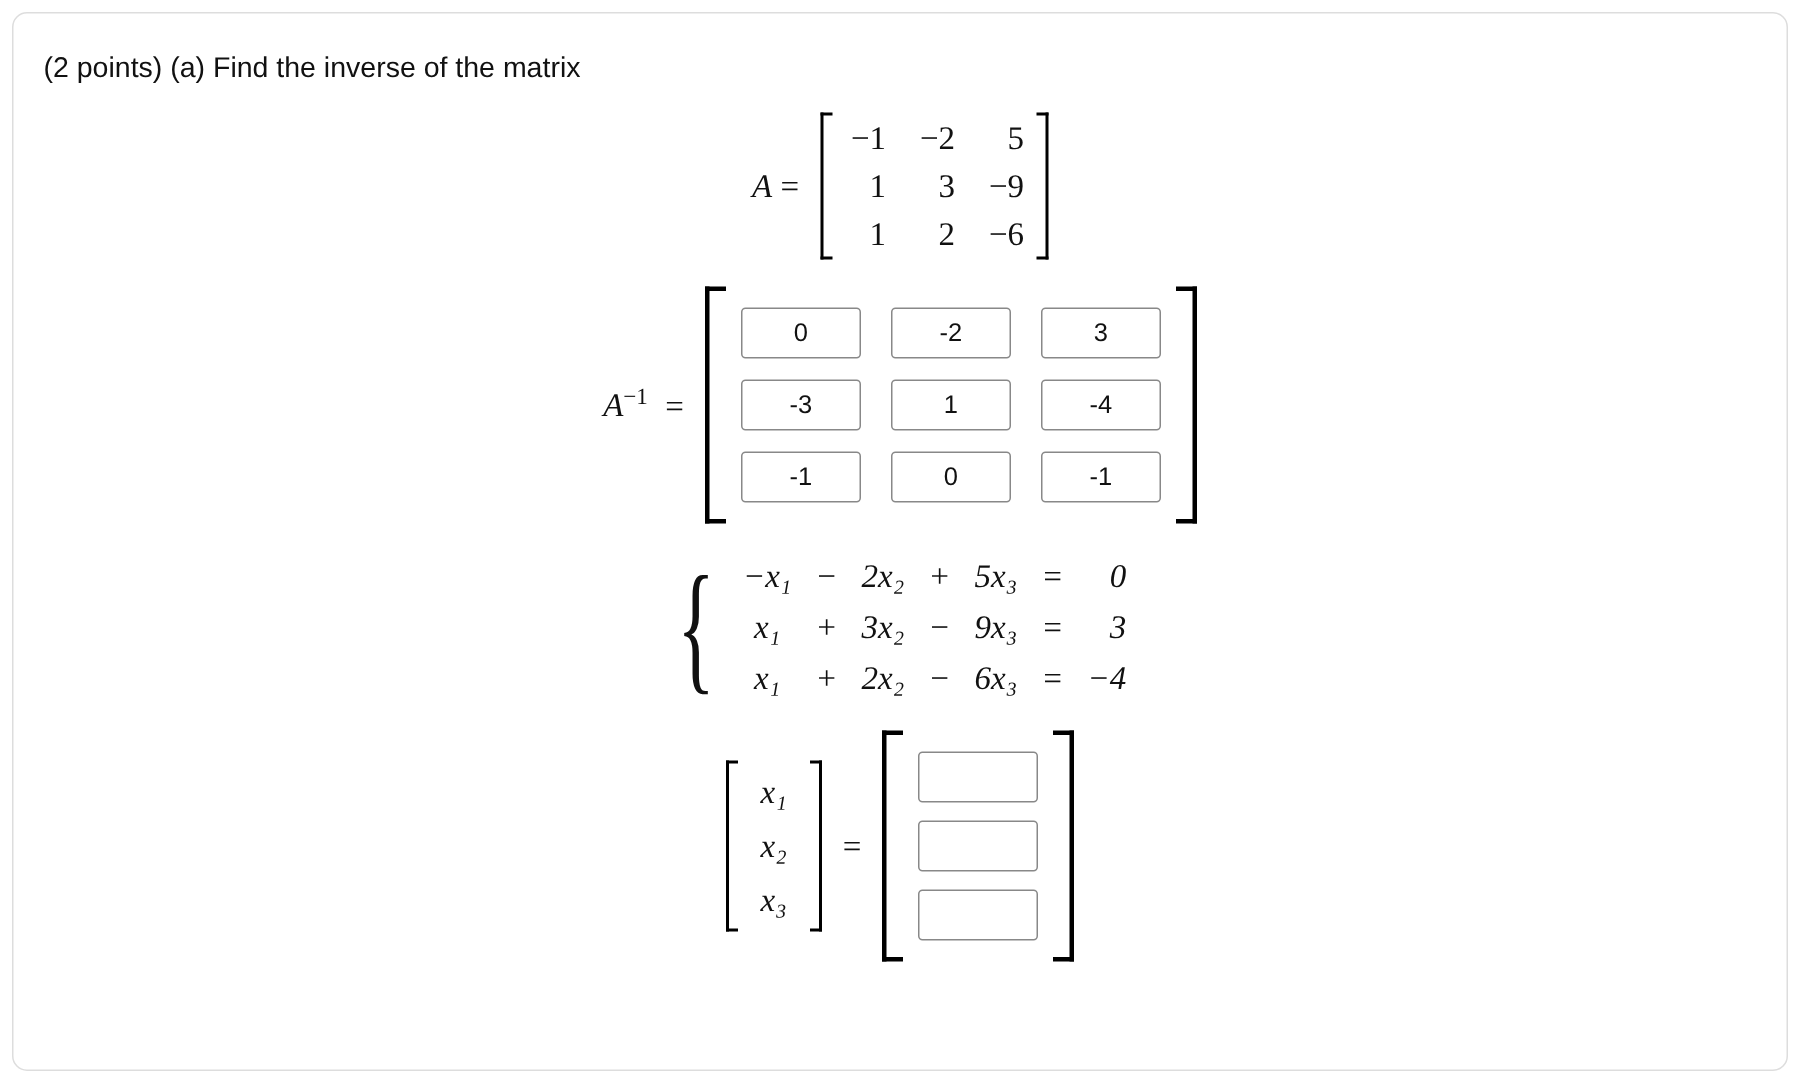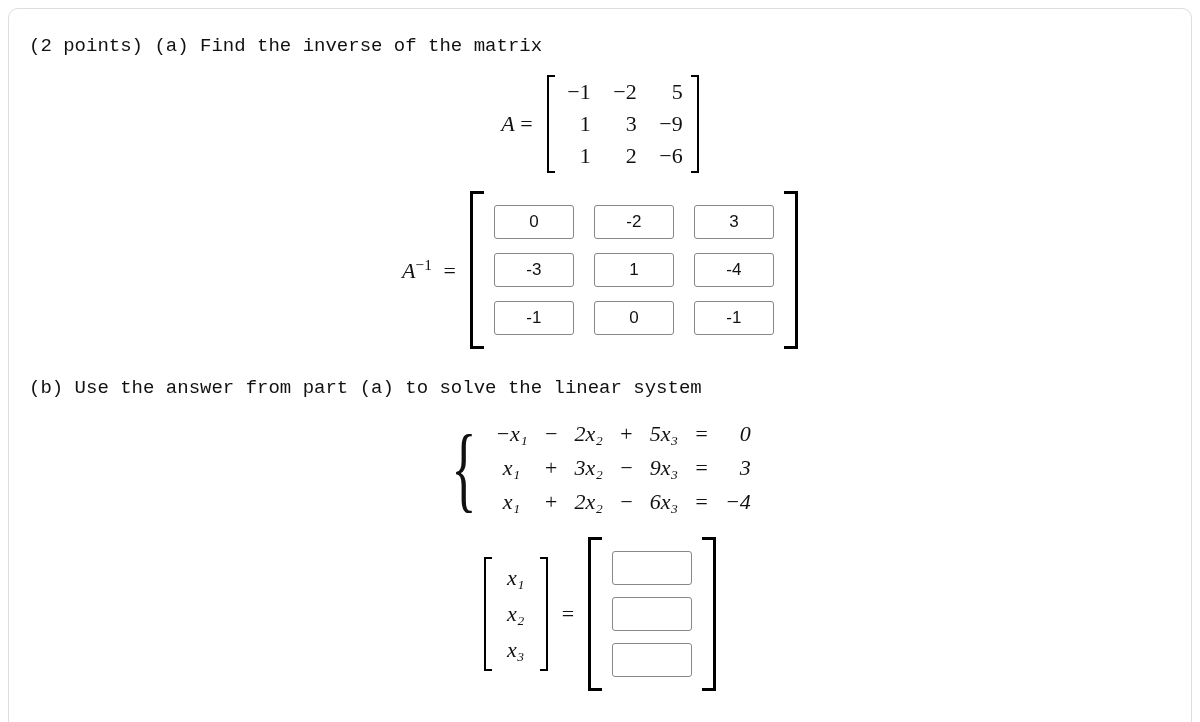--- a/index.html
+++ b/index.html
@@ -12,21 +12,21 @@
     background: #fff;
   }
   .card {
     border: 1px solid #ddd;
     border-radius: 10px;
     margin: 8px;
     padding: 20px 20px 30px 20px;
     width: 1184px;
     min-height: 706px;
   }
-  .prompt-line { margin: 6px 0 16px 0; font-family: Liberation Mono, monospace; }
+  .prompt-line { margin: 6px 0 16px 0; }
   .center { display:flex; justify-content:center; align-items:center; }
   .row { display:flex; align-items:center; gap:14px; }
   .mathit { font-family: "Times New Roman", serif; font-style: italic; font-size: 22px; }
   .eq { font-family: "Times New Roman", serif; font-size: 22px; }
 
   
   .bmatrix {
     display:inline-flex;
     align-items:stretch;
   }
@@ -147,21 +147,20 @@
           <span class="filled">-4</span>
           <span class="filled">-1</span>
           <span class="filled">0</span>
           <span class="filled">-1</span>
         </span>
         <span class="br right"></span>
       </span>
     </div>
   </div>
 
-  <div class="prompt-line" style="margin-top:28px">(b) Use the answer from part (a) to solve the linear system</div>
 
   <div class="center block">
     <div class="system-wrap">
       <span class="brace">{</span>
       <table class="sys">
         <tbody>
             <tr>
           <td class="mathit">−x₁</td>
           <td>−</td>
           <td class="mathit">2x₂</td>

